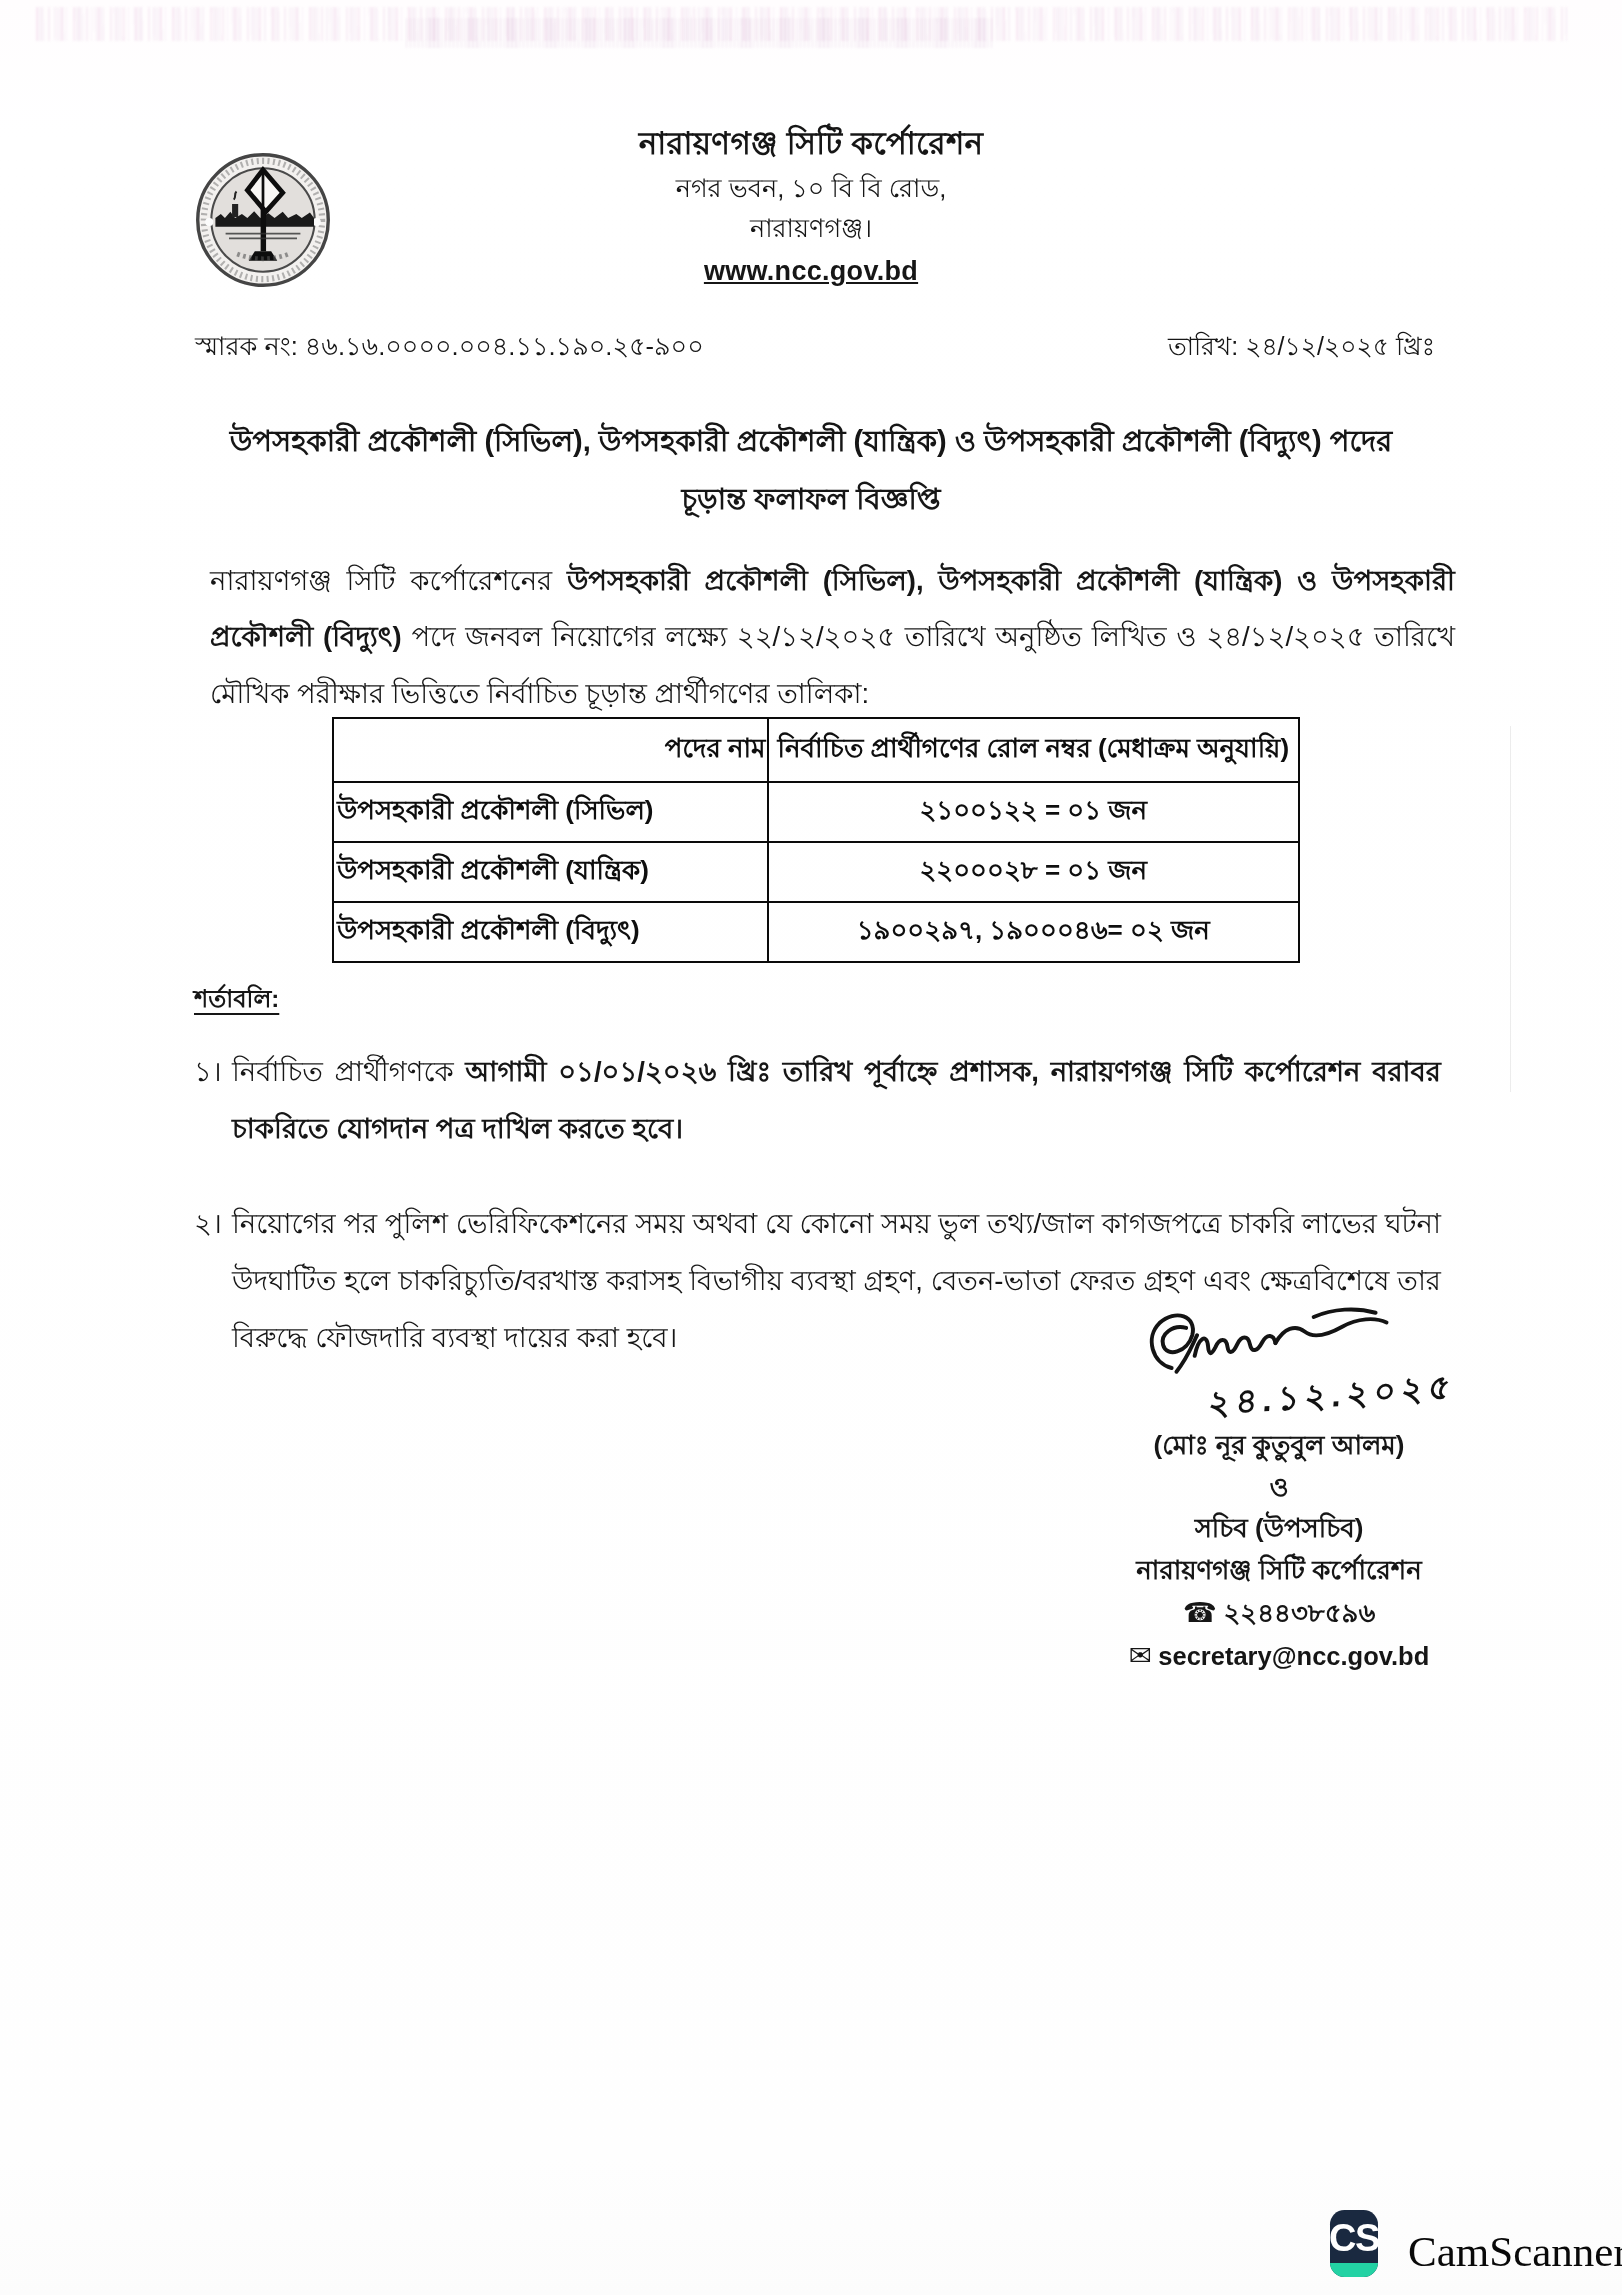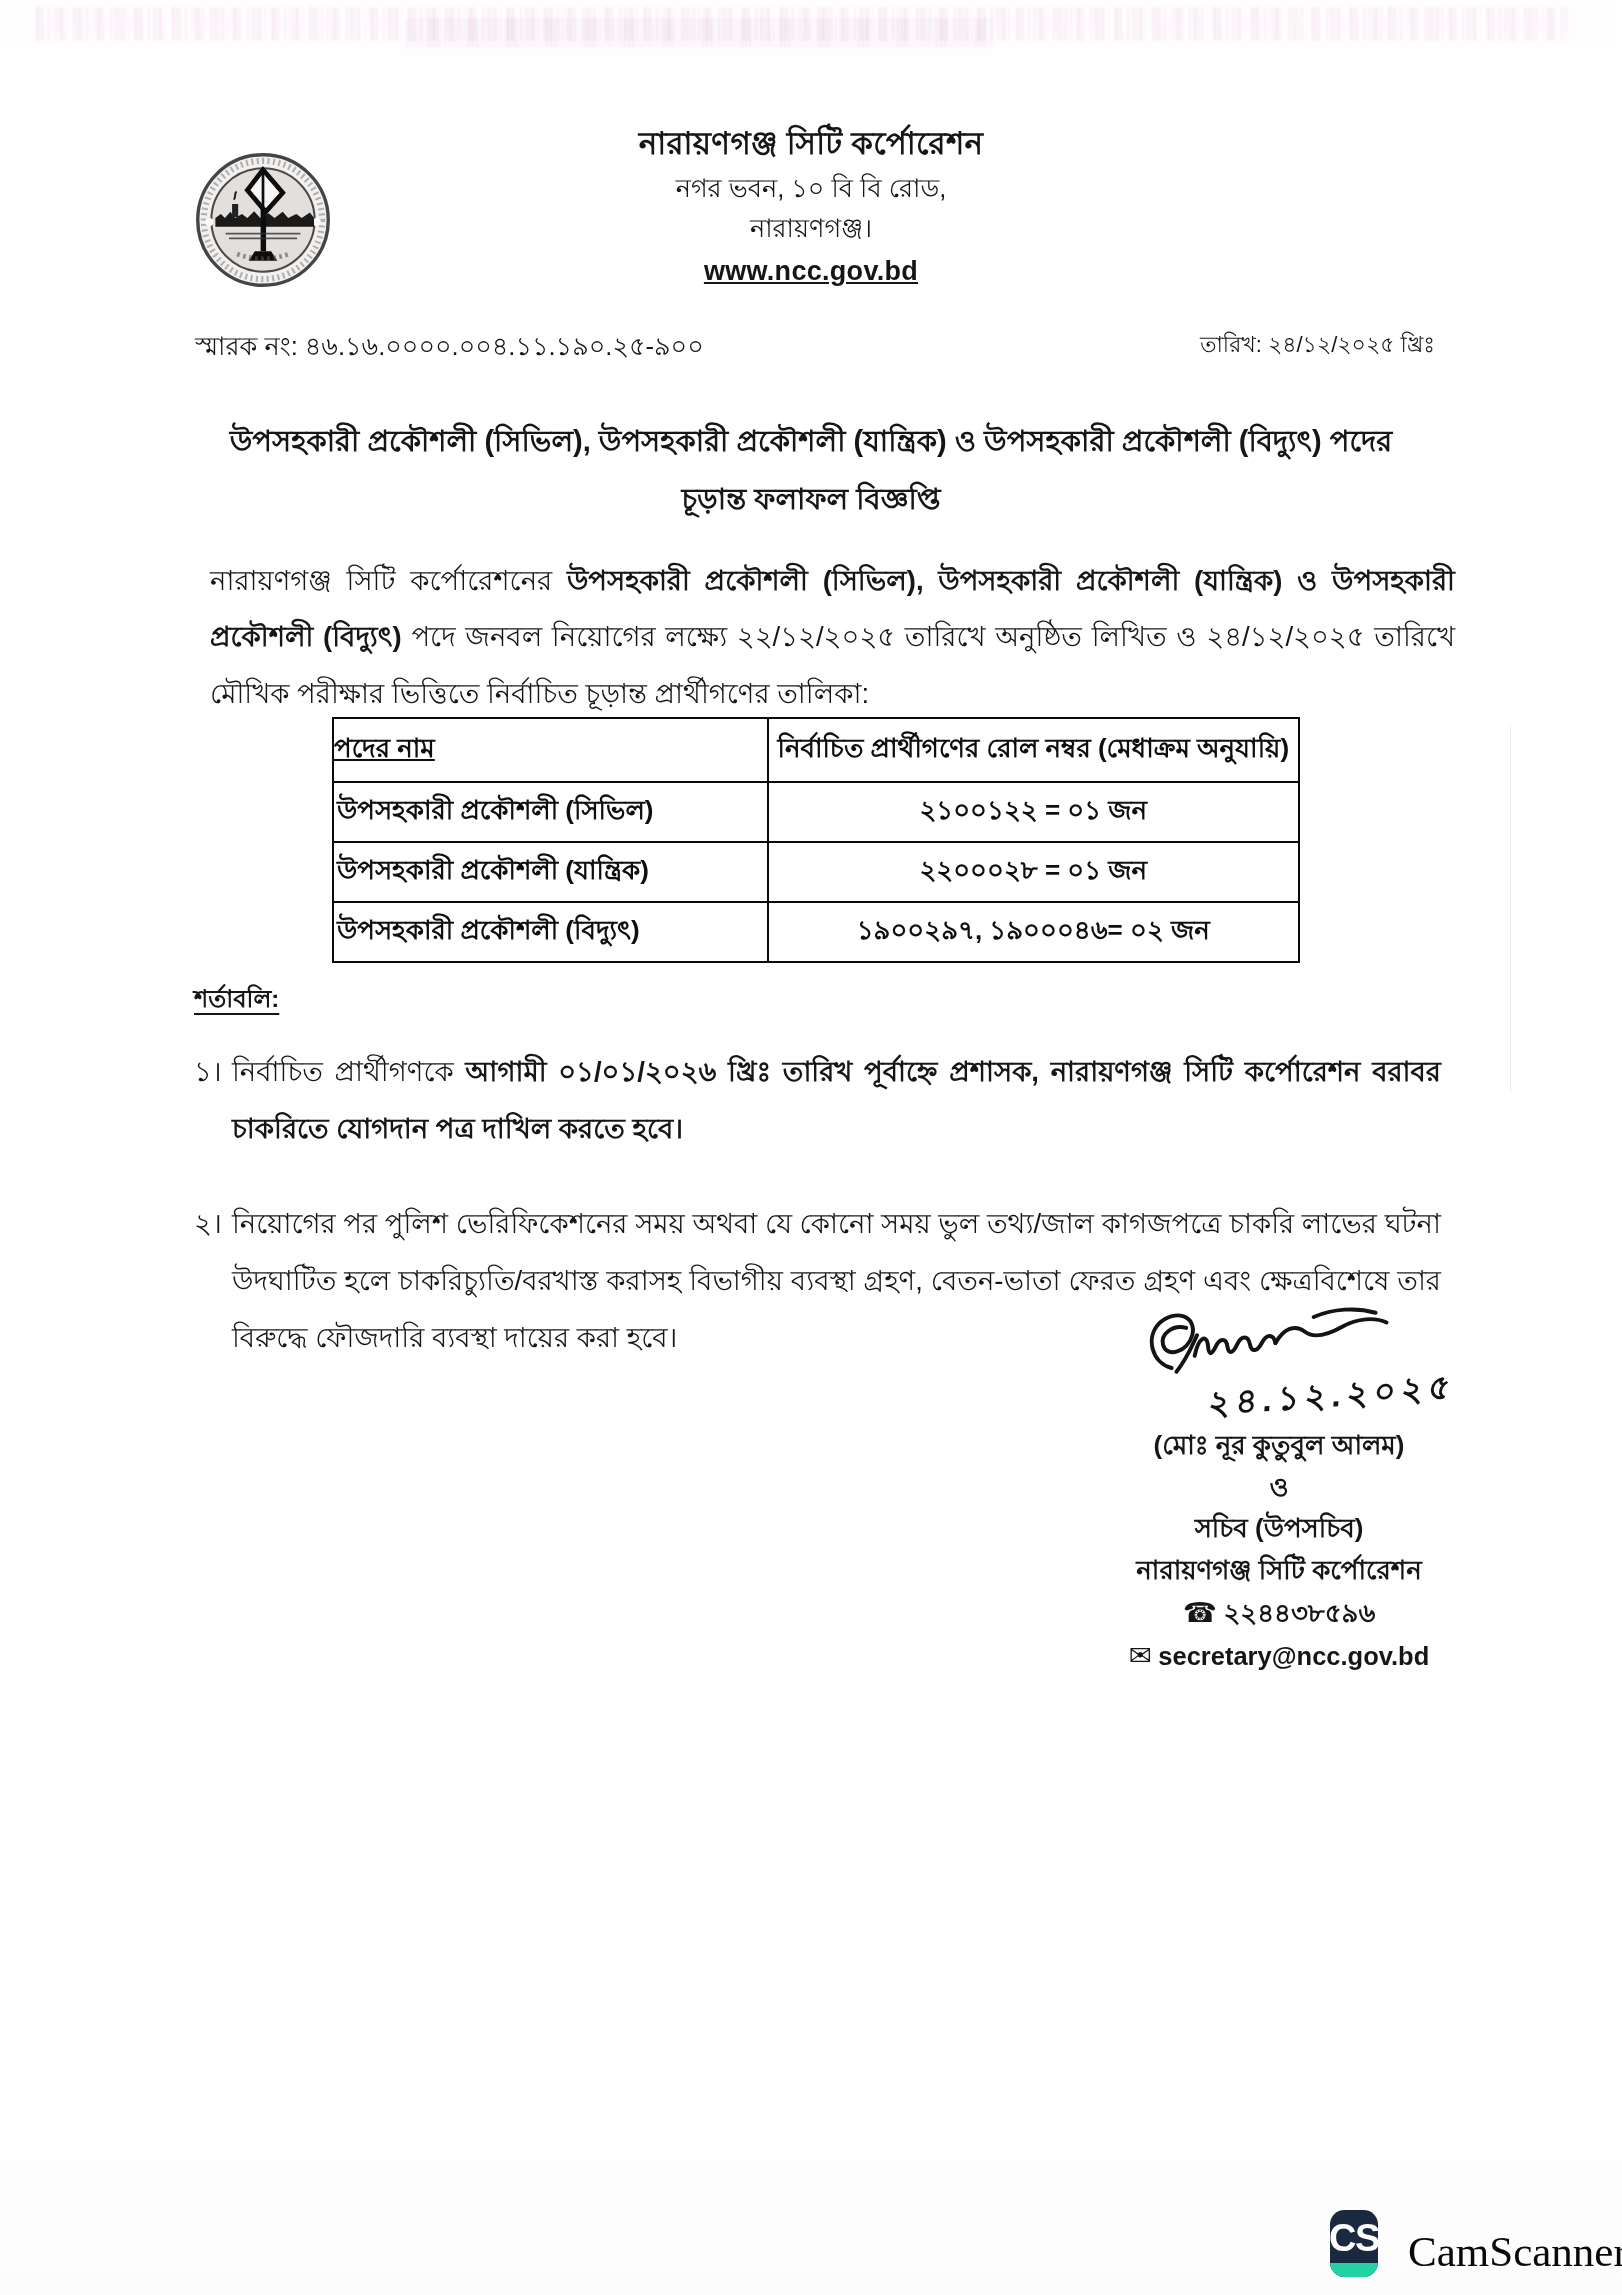--- a/index.html
+++ b/index.html
@@ -32,36 +32,36 @@
   .seal{position:absolute;left:195px;top:152px;width:136px;height:136px;}
 
   
   .hdr{position:absolute;left:0;top:128px;width:1622px;text-align:center;line-height:1;}
   .hdr .org{font-size:31px;font-weight:700;letter-spacing:0.3px;}
   .hdr .a1{font-size:25.5px;margin-top:17px;}
   .hdr .a2{font-size:25.5px;margin-top:14.4px;}
   .hdr .url{font-size:27px;font-weight:700;text-decoration:underline;margin-top:17px;letter-spacing:0.3px;}
 
   .memo-row{position:absolute;left:195px;top:327px;width:1240px;display:flex;justify-content:space-between;font-size:25.5px;text-align:center;}
-  .memo-row .date{font-size:22px;}
+  .memo-row .date{font-size:25px;}
 
   .title{position:absolute;left:0;top:427px;width:1622px;text-align:center;font-weight:700;font-size:29px;line-height:1;}
   .title .t2{margin-top:29px;}
 
   .intro{position:absolute;left:194px;top:553px;width:1245px;font-size:27.5px;line-height:2.05;text-align:justify;margin-left:16px;}
   .b{font-weight:700;}
 
   
   .rtable{position:absolute;left:332px;top:717px;width:968px;border-collapse:collapse;table-layout:fixed;}
   .rtable td,.rtable th{border:2.3px solid #0a0a0a;font-size:26px;font-weight:700;color:#0e0e0e;}
   .rtable th{height:60px;text-align:center;}
   .rtable td{height:56px;}
   .rtable .c1{width:45%;text-align:left;padding-left:3px;}
   .rtable .c2{width:55%;text-align:center;}
-  .rtable th.c1{text-align:left;padding-left:0;text-decoration:underline;}
+  .rtable th.c1{text-align:right;padding-left:0;}
 
   .cond-h{position:absolute;left:194px;top:980px;font-size:24px;font-weight:700;text-decoration:underline;text-underline-offset:5.9px;text-decoration-thickness:2px;}
   .cond{position:absolute;left:194px;width:1247px;display:flex;font-size:27.5px;line-height:2.08;text-align:justify;}
   .cond .num{flex:0 0 38px;}
   .cond .ctext{flex:1;}
   .cond1{top:1043px;}
   .cond2{top:1195px;}
 
   
   .sig-svg{position:absolute;left:1127px;top:1300px;width:275px;height:85px;}

